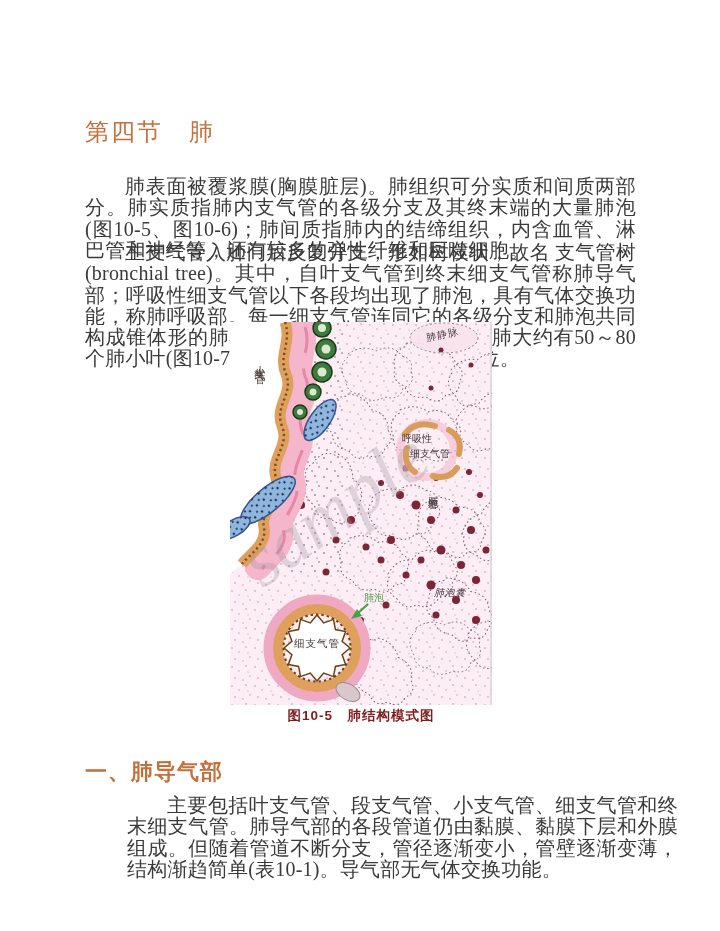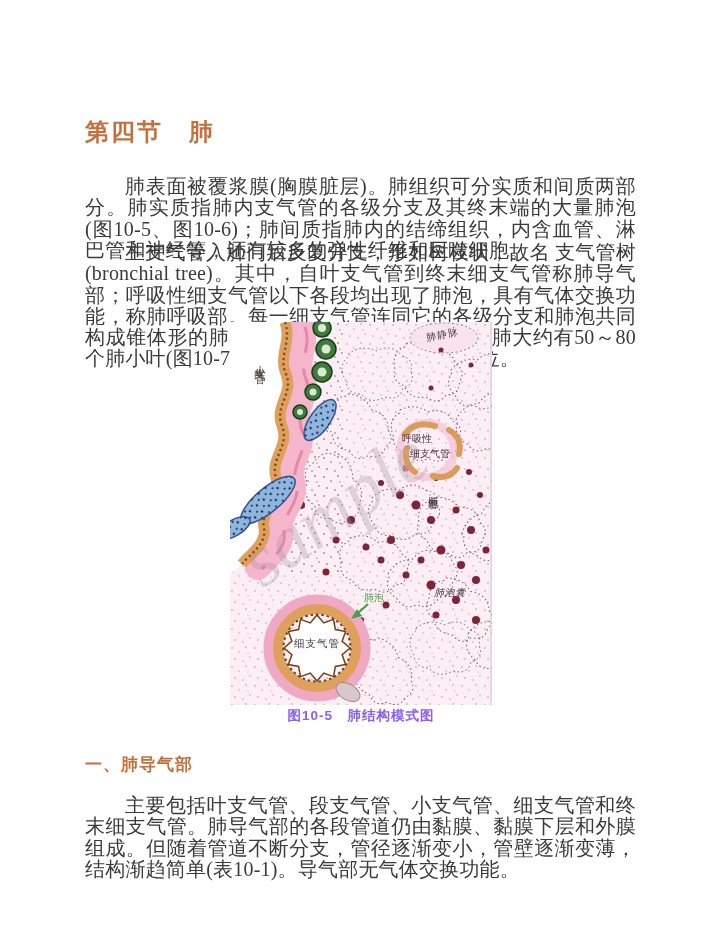--- a/index.html
+++ b/index.html
@@ -2,33 +2,33 @@
 <html><head>
 <meta charset="utf-8">
 <style>
   html,body{margin:0;padding:0;}
   body{
     width:720px;height:931px;position:relative;background:#ffffff;
     font-family:"Liberation Serif","DejaVu Serif",serif;overflow:hidden;
   }
   .page-title{
     position:absolute;left:85px;top:100px;width:560px;
-    font-size:24px;font-weight:700;color:#c4703d;letter-spacing:2px;
+    font-size:24px;font-weight:400;color:#c4703d;letter-spacing:2px;
   }
   .body-para{
     position:absolute;left:85px;width:551px;
     font-size:20px;line-height:21.3px;color:#3a3a3a;
     text-align:justify;text-indent:2em;letter-spacing:0.2px;
   }
   #para1{top:156px;}
   #para2{top:222px;}
-  #para3{top:775px;}
+  #para3{top:775px;margin-left:42px;}
   .section-heading{
     position:absolute;left:85px;top:739px;width:400px;
-    font-size:17px;font-weight:600;color:#c4703d;letter-spacing:1px;
+    font-size:22px;font-weight:600;color:#c4703d;letter-spacing:1px;
   }
   .figure-wrap{
     position:absolute;left:230px;top:322px;width:262px;height:383px;
   }
   .figure-wrap svg{position:absolute;left:0;top:0;}
   .fig-label{
     position:absolute;z-index:3;
     font-family:"Liberation Sans","DejaVu Sans",sans-serif;
     font-size:10px;color:#43353d;line-height:1.35;
   }
@@ -44,21 +44,21 @@
   .watermark{
     position:absolute;left:-6px;top:212px;z-index:2;
     font-family:"Liberation Serif",serif;font-style:italic;
     font-size:74px;color:rgba(160,150,158,0.32);
     transform:rotate(-35deg);transform-origin:left top;
     pointer-events:none;white-space:nowrap;
   }
   .fig-caption{
     position:absolute;left:230px;top:707px;width:262px;text-align:center;
     font-family:"Liberation Sans","DejaVu Sans",sans-serif;
-    font-size:13.5px;font-weight:bold;color:#8b5cf6;letter-spacing:1px;
+    font-size:13.5px;font-weight:bold;color:#7f1d1d;letter-spacing:1px;
   }
 </style>
 </head>
 <body>
 
 <h1 class="page-title">第四节　肺</h1>
 
 <p class="body-para" id="para1">肺表面被覆浆膜(胸膜脏层)。肺组织可分实质和间质两部分。肺实质指肺内支气管的各级分支及其终末端的大量肺泡(图10-5、图10-6)；肺间质指肺内的结缔组织，内含血管、淋巴管和神经等，还有较多的弹性纤维和巨噬细胞。</p>
 <p class="body-para" id="para2">主支气管入肺门后反复分支，形如树枝状，故名 支气管树(bronchial tree)。其中，自叶支气管到终末细支气管称肺导气部；呼吸性细支气管以下各段均出现了肺泡，具有气体交换功能，称肺呼吸部。每一细支气管连同它的各级分支和肺泡共同构成锥体形的肺小叶(pulmonary lobule)。每叶肺大约有50～80个肺小叶(图10-7)，肺小叶是肺的基本结构单位。</p>
 

